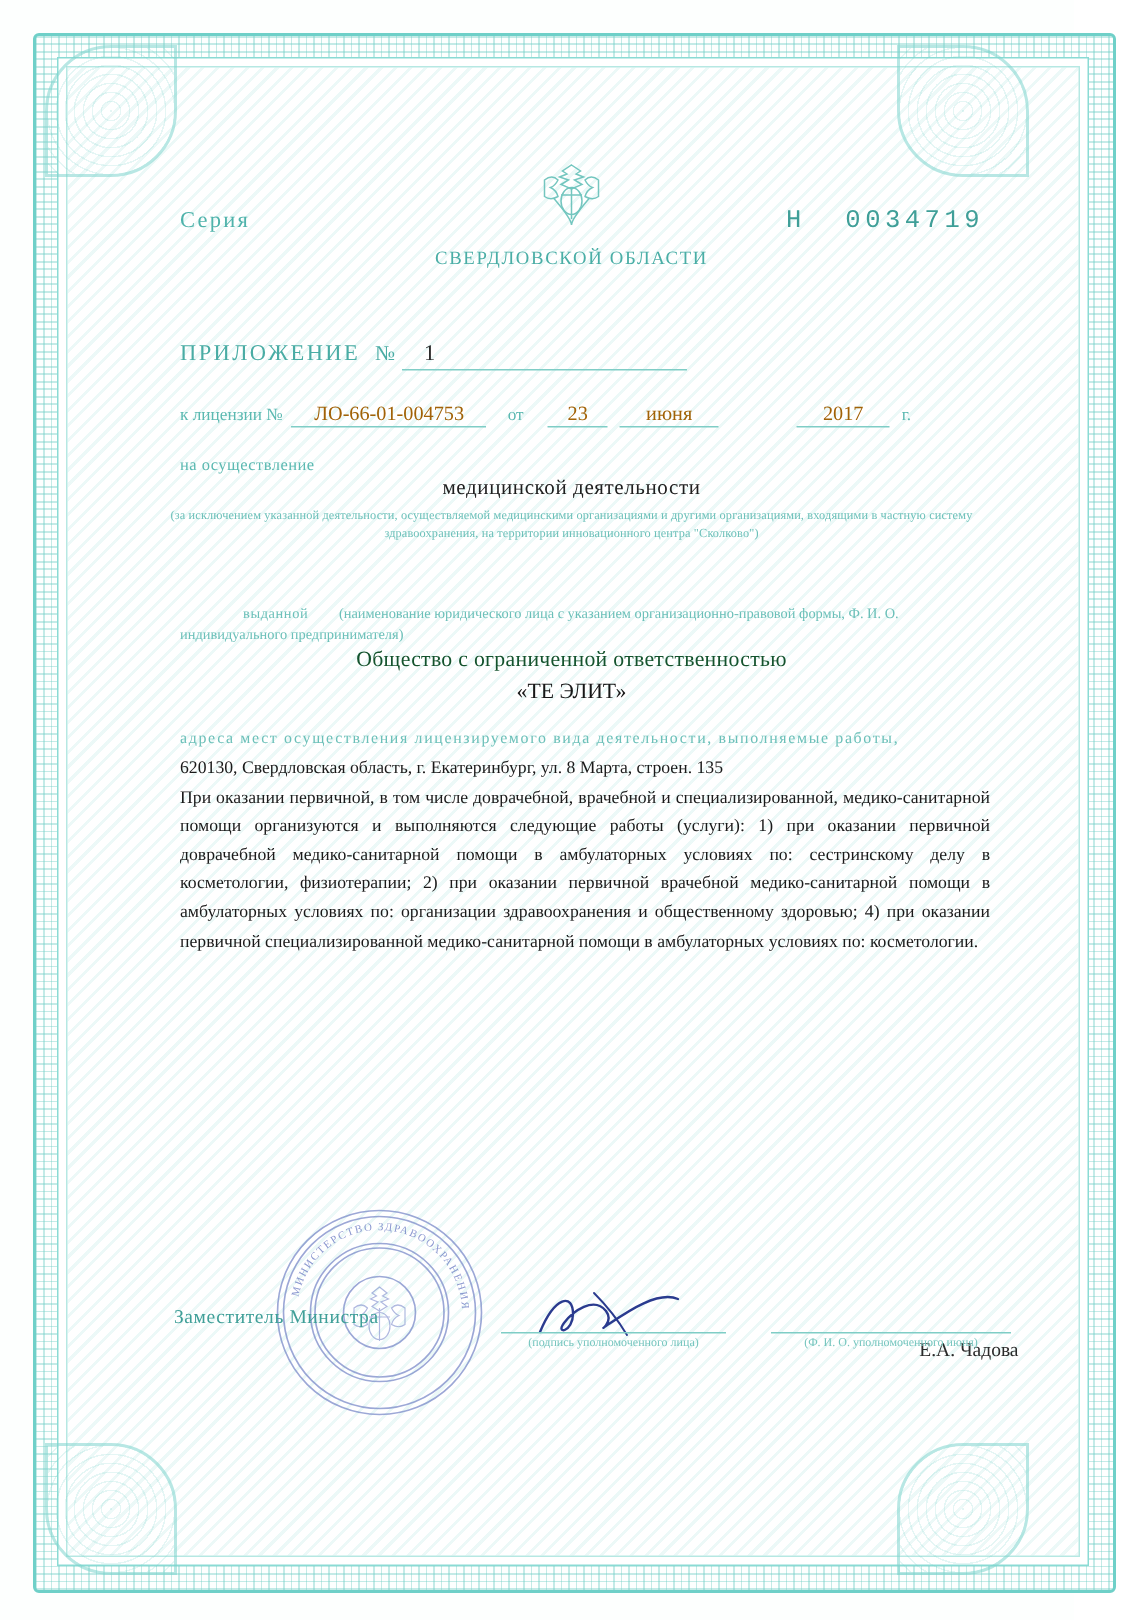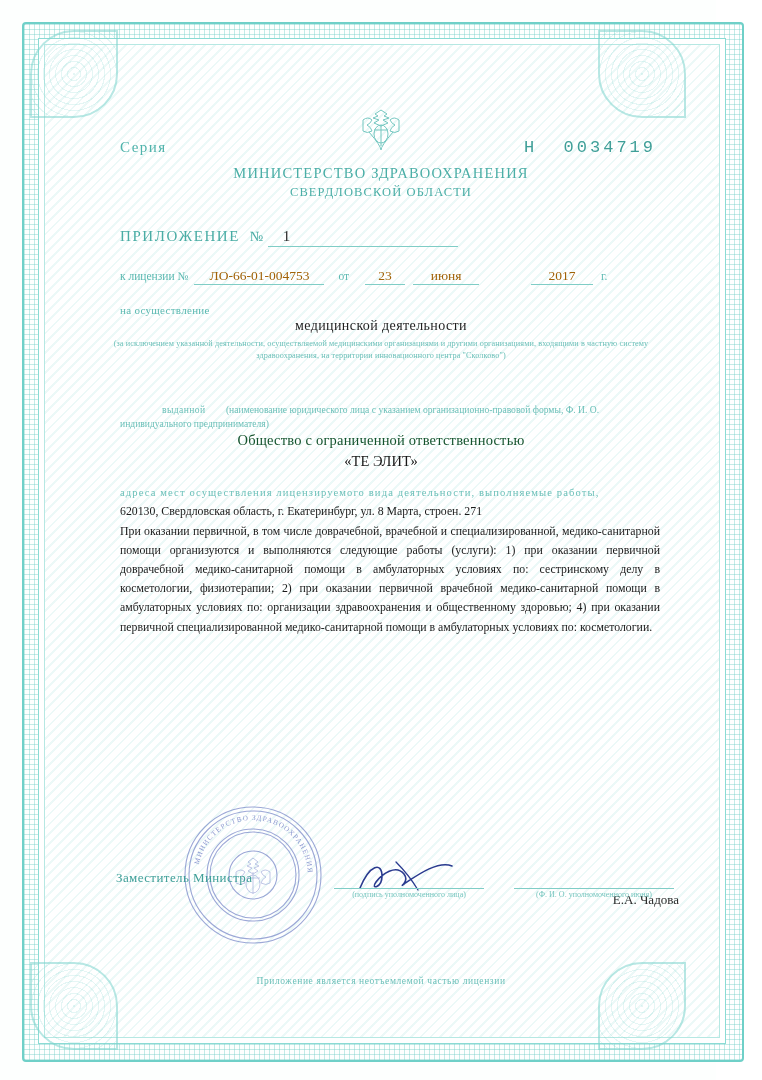--- a/index.html
+++ b/index.html
@@ -325,21 +325,20 @@
         <path d="M28 18 v20 M21 22 h14"></path>
       </g>
     </svg>
 
     <div class="series-row">
       <span class="series-label">Серия</span>
       <span class="series-no"><span>Н</span>&nbsp;&nbsp;<span>0034719</span></span>
     </div>
 
     <div class="ministry">
-      <div class="l1">МИНИСТЕРСТВО ЗДРАВООХРАНЕНИЯ</div>
       <div class="l2">СВЕРДЛОВСКОЙ ОБЛАСТИ</div>
     </div>
 
     <div class="appendix-row">
       <span class="appendix-word">ПРИЛОЖЕНИЕ</span>
       <span class="appendix-no-sym">№</span>
       <span class="appendix-value">1</span>
     </div>
     <div class="appendix-rule"></div>
 
@@ -362,21 +361,21 @@
     <div class="issued-label">
       <span class="kw">выданной</span>
       <span class="expl">(наименование  юридического  лица  с  указанием  организационно-правовой  формы,  Ф. И. О.  индивидуального  предпринимателя)</span>
     </div>
     <div class="org">
       <div class="name">Общество с ограниченной ответственностью</div>
       <div class="brand">«ТЕ ЭЛИТ»</div>
     </div>
 
     <div class="addr-head">адреса  мест  осуществления  лицензируемого  вида  деятельности,  выполняемые  работы,</div>
-    <div class="addr-value">620130, Свердловская область, г. Екатеринбург, ул. 8 Марта, строен. 271</div>
+    <div class="addr-value">620130, Свердловская область, г. Екатеринбург, ул. 8 Марта, строен. 135</div>
     <div class="body-text">При оказании первичной, в том числе доврачебной, врачебной и специализированной, медико-санитарной помощи организуются и выполняются следующие работы (услуги): 1) при оказании первичной доврачебной медико-санитарной помощи в амбулаторных условиях по: сестринскому делу в косметологии, физиотерапии; 2) при оказании первичной врачебной медико-санитарной помощи в амбулаторных условиях по: организации здравоохранения и общественному здоровью; 4) при оказании первичной специализированной медико-санитарной помощи в амбулаторных условиях по: косметологии.</div>
 
     <svg class="stamp" viewBox="0 0 190 150">
       <g fill="none" stroke="#6f7fc4" stroke-width="1.1" opacity="0.85">
         <circle cx="95" cy="75" r="68"></circle>
         <circle cx="95" cy="75" r="64"></circle>
         <circle cx="95" cy="75" r="46"></circle>
         <circle cx="95" cy="75" r="43"></circle>
         <circle cx="95" cy="75" r="24"></circle>
       </g>
@@ -399,15 +398,14 @@
         <path d="M8 30 C 18 6, 30 4, 30 18 C 30 30, 18 32, 24 24 C 30 16, 44 6, 52 16 C 58 24, 46 30, 52 26 C 64 18, 86 2, 100 8" fill="none" stroke="#2a3b8f" stroke-width="1.6" stroke-linecap="round"></path>
         <path d="M44 4 C 52 12, 60 22, 66 32" fill="none" stroke="#2a3b8f" stroke-width="1.3" stroke-linecap="round"></path>
       </svg>
       <div class="sign-line-a"></div>
       <div class="sign-line-b"></div>
       <div class="sign-name">Е.А. Чадова</div>
       <div class="sign-cap-a">(подпись уполномоченного лица)</div>
       <div class="sign-cap-b">(Ф. И. О. уполномоченного июня)</div>
     </div>
 
-    <div class="footer-note">Приложение является неотъемлемой частью лицензии</div>
   </div>
 </div>
 
 </body></html>

